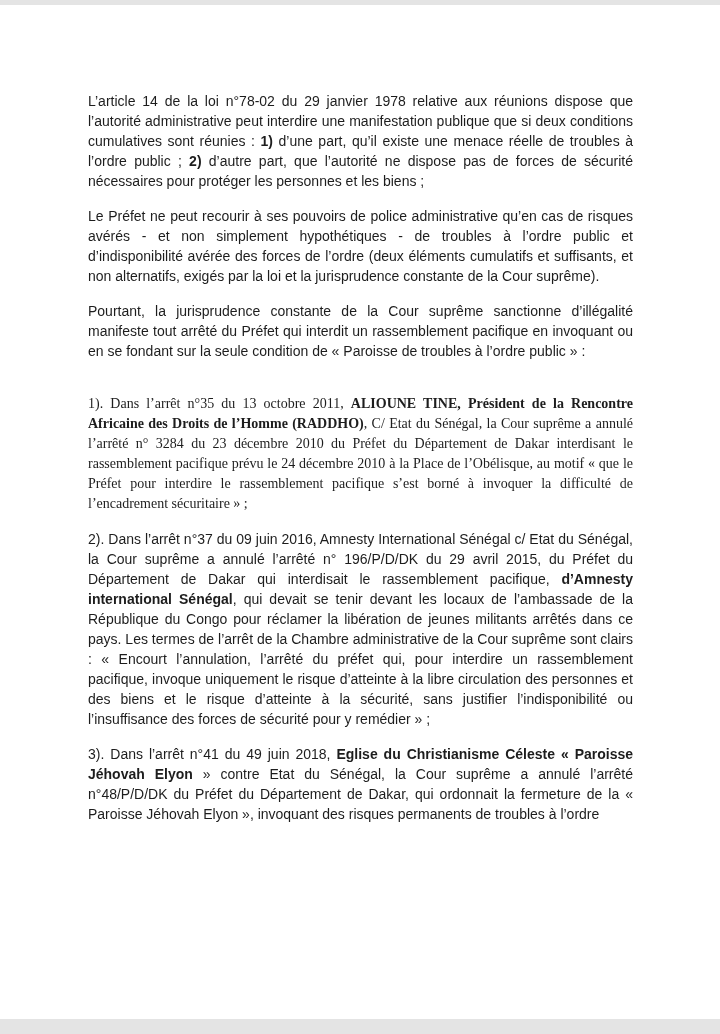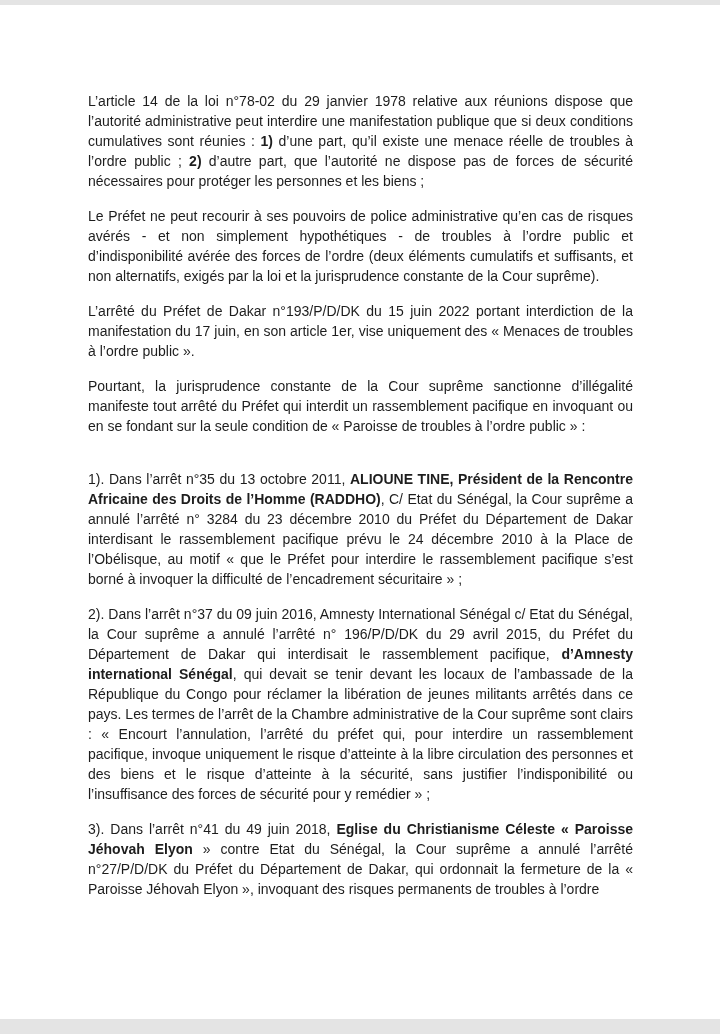--- a/index.html
+++ b/index.html
@@ -32,35 +32,35 @@
   }
   .doc p {
     margin: 0 0 15px 0;
     font-size: 14px;
     line-height: 20px;
     color: #1d1d1d;
     text-align: justify;
   }
   .doc p.extra-gap {
     margin-top: 33px;
+    font-family: Liberation Serif, serif;
   }
   .doc strong {
     font-weight: bold;
   }
 </style>
 </head>
 <body style="background: rgb(255, 255, 255);">
 
 <div class="edge-bar top" style="background: rgb(228, 228, 228);"></div>
 
 <div class="doc">
   <div style="color: rgb(29, 29, 29);">
       <p><span>L’article 14 de la loi n°78-02 du 29 janvier 1978 relative aux réunions dispose que l’autorité administrative peut interdire une manifestation publique que si deux conditions cumulatives sont réunies : </span><strong>1)</strong><span> d’une part, qu’il existe une menace réelle de troubles à l’ordre public ; </span><strong>2)</strong><span> d’autre part, que l’autorité ne dispose pas de forces de sécurité nécessaires pour protéger les personnes et les biens ;</span></p>
       <p><span>Le Préfet ne peut recourir à ses pouvoirs de police administrative qu’en cas de risques avérés - et non simplement hypothétiques - de troubles à l’ordre public et d’indisponibilité avérée des forces de l’ordre (deux éléments cumulatifs et suffisants, et non alternatifs, exigés par la loi et la jurisprudence constante de la Cour suprême).</span></p>
-      <p><span>L’arrêté du Préfet de Dakar n°193/P/D/DK du 15 juin 2022 portant interdiction de la manifestation du 17 juin, en son article 1er, vise uniquement des « Menaces de troubles à l’ordre public ».</span></p>
       <p><span>Pourtant, la jurisprudence constante de la Cour suprême sanctionne d’illégalité manifeste tout arrêté du Préfet qui interdit un rassemblement pacifique en invoquant ou en se fondant sur la seule condition de « Paroisse de troubles à l’ordre public » :</span></p>
       <p class="extra-gap"><span>1). Dans l’arrêt n°35 du 13 octobre 2011, </span><strong>ALIOUNE TINE, Président de la Rencontre Africaine des Droits de l’Homme (RADDHO)</strong><span>, C/ Etat du Sénégal, la Cour suprême a annulé l’arrêté n° 3284 du 23 décembre 2010 du Préfet du Département de Dakar interdisant le rassemblement pacifique prévu le 24 décembre 2010 à la Place de l’Obélisque, au motif « que le Préfet pour interdire le rassemblement pacifique s’est borné à invoquer la difficulté de l’encadrement sécuritaire » ;</span></p>
       <p><span>2). Dans l’arrêt n°37 du 09 juin 2016, Amnesty International Sénégal c/ Etat du Sénégal, la Cour suprême a annulé l’arrêté n° 196/P/D/DK du 29 avril 2015, du Préfet du Département de Dakar qui interdisait le rassemblement pacifique, </span><strong>d’Amnesty international Sénégal</strong><span>, qui devait se tenir devant les locaux de l’ambassade de la République du Congo pour réclamer la libération de jeunes militants arrêtés dans ce pays. Les termes de l’arrêt de la Chambre administrative de la Cour suprême sont clairs : « Encourt l’annulation, l’arrêté du préfet qui, pour interdire un rassemblement pacifique, invoque uniquement le risque d’atteinte à la libre circulation des personnes et des biens et le risque d’atteinte à la sécurité, sans justifier l’indisponibilité ou l’insuffisance des forces de sécurité pour y remédier » ;</span></p>
-      <p><span>3). Dans l’arrêt n°41 du 49 juin 2018, </span><strong>Eglise du Christianisme Céleste « Paroisse Jéhovah Elyon</strong><span> » contre Etat du Sénégal, la Cour suprême a annulé l’arrêté n°27/P/D/DK du Préfet du Département de Dakar, qui ordonnait la fermeture de la « Paroisse Jéhovah Elyon », invoquant des risques permanents de troubles à l’ordre</span></p>
+      <p><span>3). Dans l’arrêt n°41 du 49 juin 2018, </span><strong>Eglise du Christianisme Céleste « Paroisse Jéhovah Elyon</strong><span> » contre Etat du Sénégal, la Cour suprême a annulé l’arrêté n°48/P/D/DK du Préfet du Département de Dakar, qui ordonnait la fermeture de la « Paroisse Jéhovah Elyon », invoquant des risques permanents de troubles à l’ordre</span></p>
     </div>
 </div>
 
 <div class="edge-bar bottom" style="background: rgb(228, 228, 228);"></div>
 
 </body></html>

